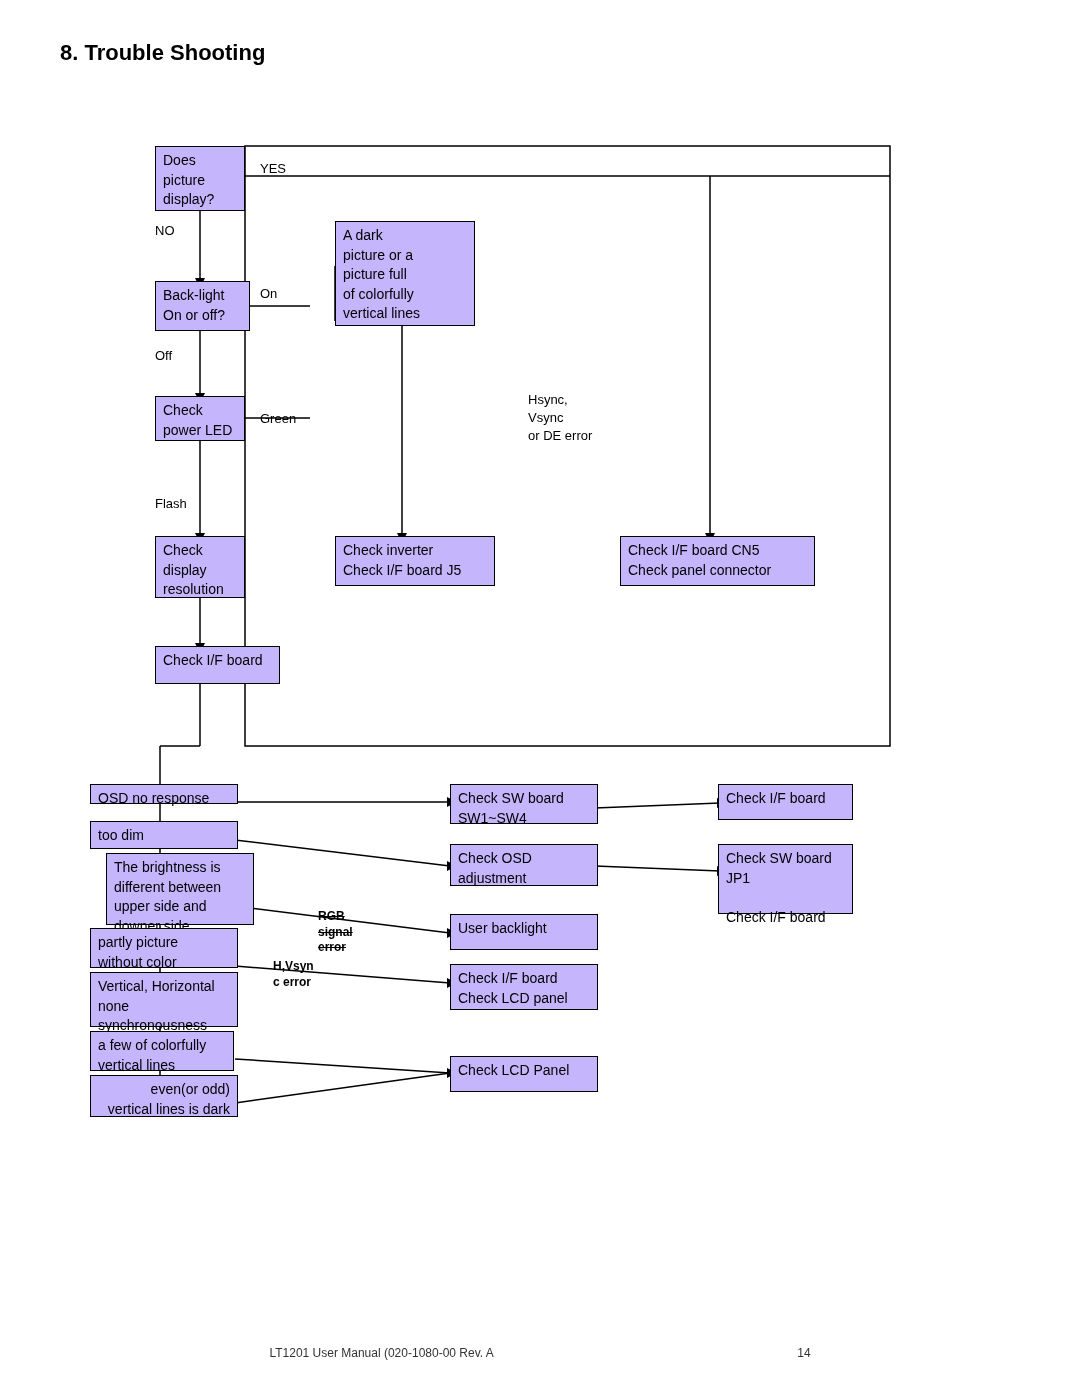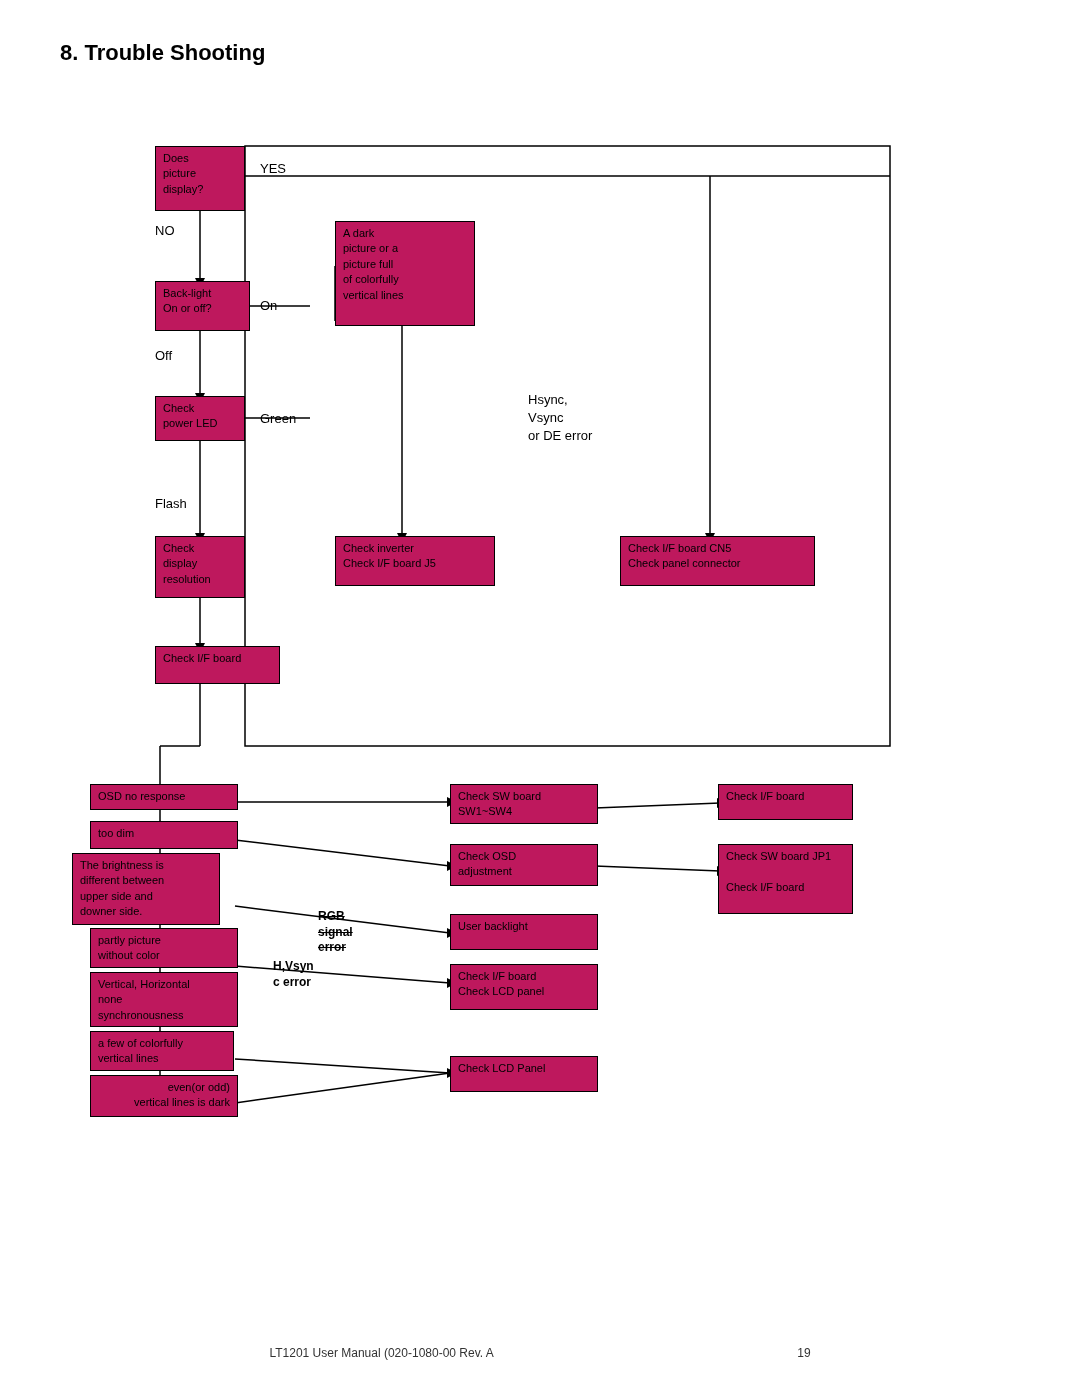--- a/index.html
+++ b/index.html
@@ -17,23 +17,23 @@
       font-weight: bold;
     }
     .diagram-container {
       position: relative;
       width: 940px;
       height: 1250px;
     }
     .box {
       position: absolute;
       border: 1.5px solid #000;
-      background: #be185d;
+      background: #c4b5fd;
       padding: 4px 7px;
-      font-size: 11px;
+      font-size: 14px;
       line-height: 1.4;
     }
     .label {
       position: absolute;
       font-size: 13px;
       background: transparent;
     }
     
     svg.arrows {
       position: absolute;
@@ -140,27 +140,27 @@
   </div>
 
   <div class="box" style="left:560px;top:470px;width:195px;height:50px;">
     Check I/F board CN5<br>Check panel connector
   </div>
 
   <div class="box" style="left:95px;top:580px;width:125px;height:38px;">
     Check I/F board
   </div>
 
-  <div class="box" style="left:30px;top:718px;width:148px;height:26px;">
+  <div class="box" style="left:30px;top:718px;width:148px;height:20px;">
     OSD no response
   </div>
   <div class="box" style="left:30px;top:755px;width:148px;height:28px;">
     too dim
   </div>
-  <div class="box" style="left:12px;top:787px;width:148px;height:72px;">
+  <div class="box" style="left:46px;top:787px;width:148px;height:72px;">
     The brightness is<br>different between<br>upper side and<br>downer side.
   </div>
   <div class="box" style="left:30px;top:862px;width:148px;height:40px;">
     partly picture<br>without color
   </div>
   <div class="box" style="left:30px;top:906px;width:148px;height:55px;">
     Vertical, Horizontal<br>none<br>synchronousness
   </div>
   <div class="box" style="left:30px;top:965px;width:144px;height:40px;">
     a few of colorfully<br>vertical lines
@@ -187,28 +187,28 @@
 
   <div class="box" style="left:658px;top:718px;width:135px;height:36px;">
     Check I/F board
   </div>
   <div class="box" style="left:658px;top:778px;width:135px;height:70px;">
     Check SW board JP1<br><br>Check I/F board
   </div>
 
   <div class="label" style="left:200px;top:95px;">YES</div>
   <div class="label" style="left:95px;top:157px;">NO</div>
-  <div class="label" style="left:200px;top:232px;text-align:center;">On</div>
+  <div class="label" style="left:200px;top:220px;text-align:center;">On</div>
   <div class="label" style="left:95px;top:282px;">Off</div>
   <div class="label" style="left:200px;top:345px;">Green</div>
   <div class="label" style="left:95px;top:430px;">Flash</div>
   <div class="label" style="left:468px;top:325px;line-height:1.4;">Hsync,<br>Vsync<br>or DE error</div>
   <div class="label" style="left:213px;top:843px;font-weight:bold;line-height:1.3;font-size:12px;margin-left:45px;">
        <span style="text-decoration:line-through;">RGB<br>signal<br>error</span>
   </div>
   <div class="label" style="left:213px;top:893px;font-weight:bold;font-size:12px;line-height:1.3;">H,Vsyn<br>c error</div>
 
 </div>
 
 <div class="footer">
   <span>LT1201 User Manual (020-1080-00 Rev. A</span>&nbsp;&nbsp;&nbsp;&nbsp;&nbsp;&nbsp;&nbsp;&nbsp;&nbsp;&nbsp;&nbsp;&nbsp;&nbsp;&nbsp;&nbsp;&nbsp;&nbsp;&nbsp;&nbsp;&nbsp;&nbsp;&nbsp;&nbsp;&nbsp;&nbsp;&nbsp;&nbsp;&nbsp;&nbsp;&nbsp;&nbsp;&nbsp;&nbsp;&nbsp;&nbsp;&nbsp;&nbsp;&nbsp;&nbsp;&nbsp;&nbsp;&nbsp;&nbsp;&nbsp;&nbsp;&nbsp;&nbsp;&nbsp;&nbsp;&nbsp;&nbsp;&nbsp;&nbsp;&nbsp;&nbsp;&nbsp;&nbsp;&nbsp;&nbsp;&nbsp;&nbsp;&nbsp;&nbsp;&nbsp;&nbsp;&nbsp;&nbsp;&nbsp;&nbsp;&nbsp;&nbsp;&nbsp;&nbsp;&nbsp;&nbsp;&nbsp;&nbsp;&nbsp;&nbsp;&nbsp;&nbsp;&nbsp;&nbsp;&nbsp;&nbsp;&nbsp;&nbsp;&nbsp;&nbsp;&nbsp;
-  <span>19</span>
+  <span>14</span>
 </div>
 
 </body></html>

